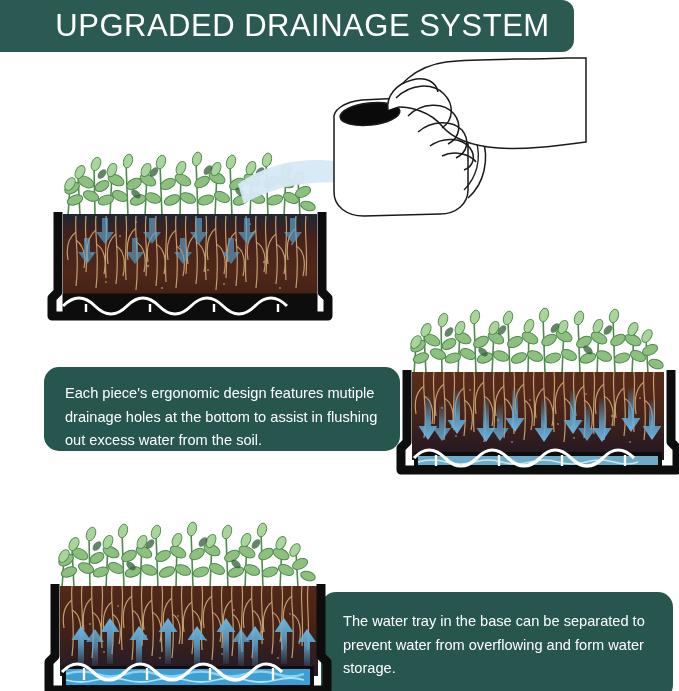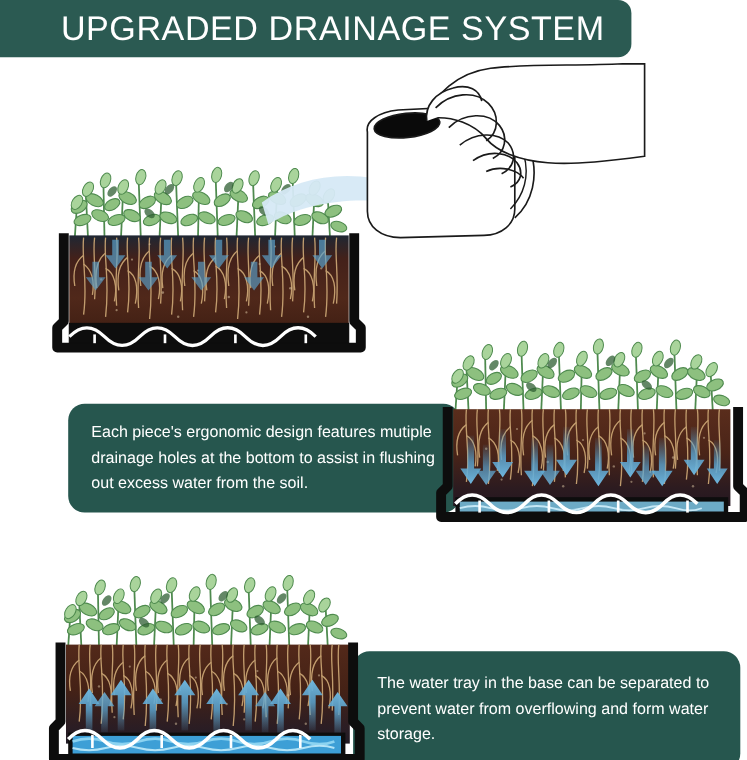--- a/index.html
+++ b/index.html
@@ -50,24 +50,24 @@
     color: #ffffff;
     font-size: 14.6px;
     line-height: 1.62;
     font-family: "Liberation Sans", sans-serif;
   }
   .caption-text {
     display: block;
     white-space: pre-line;
   }
   #caption-box-1 {
-    left: 62px;
+    left: 44px;
     top: 367px;
     width: 356px;
-    height: 99px;
+    height: 84px;
     padding: 15px 16px 0 21px;
     z-index: 2;
   }
   #caption-box-2 {
     left: 321px;
     top: 592px;
     width: 352px;
     height: 108px;
     padding: 18px 16px 0 22px;
     z-index: 2;

